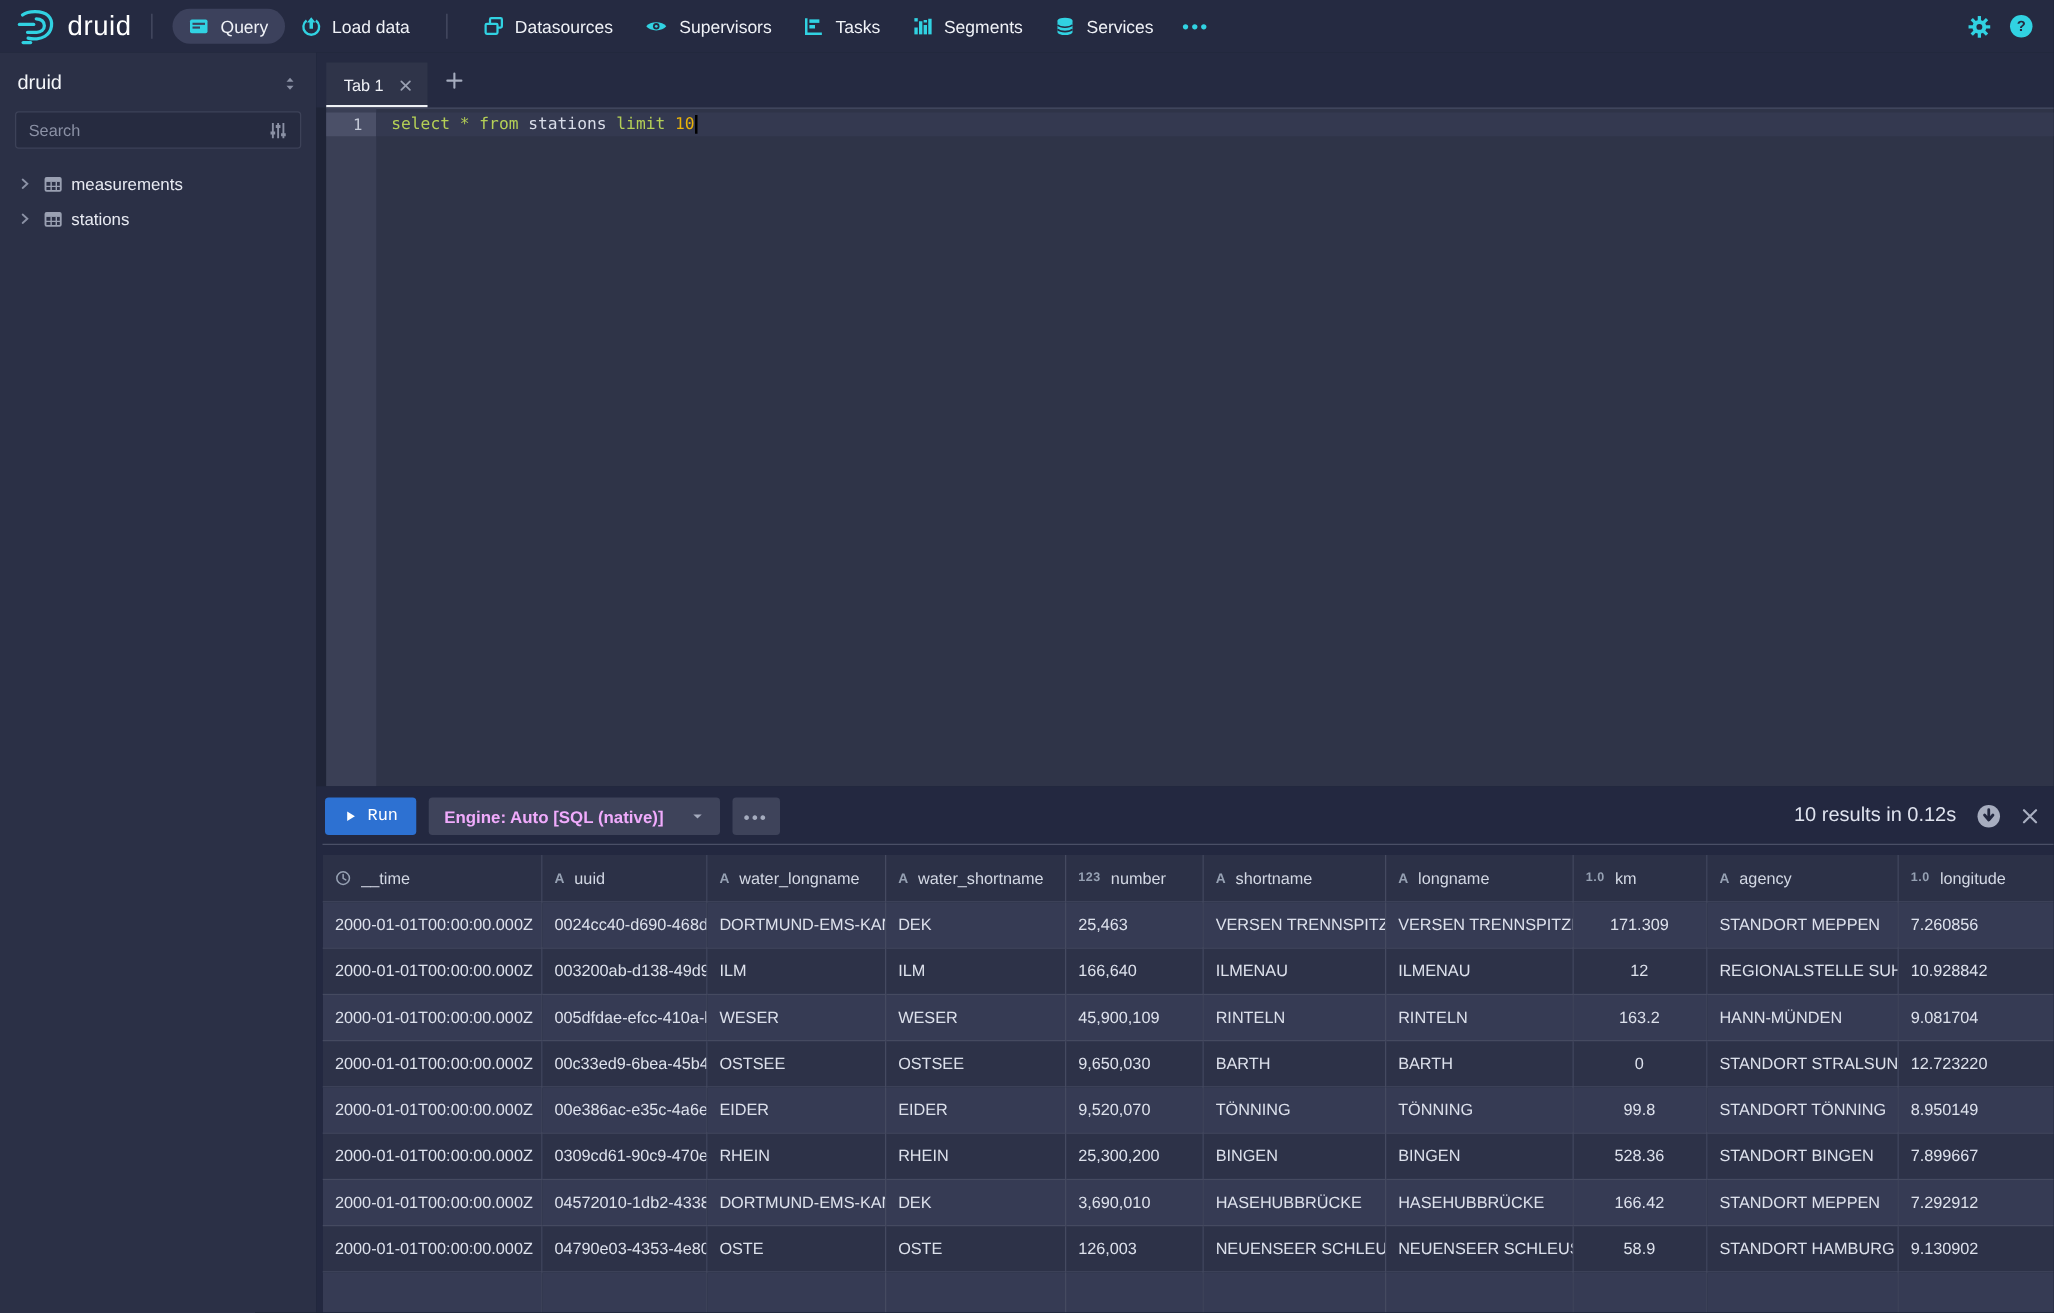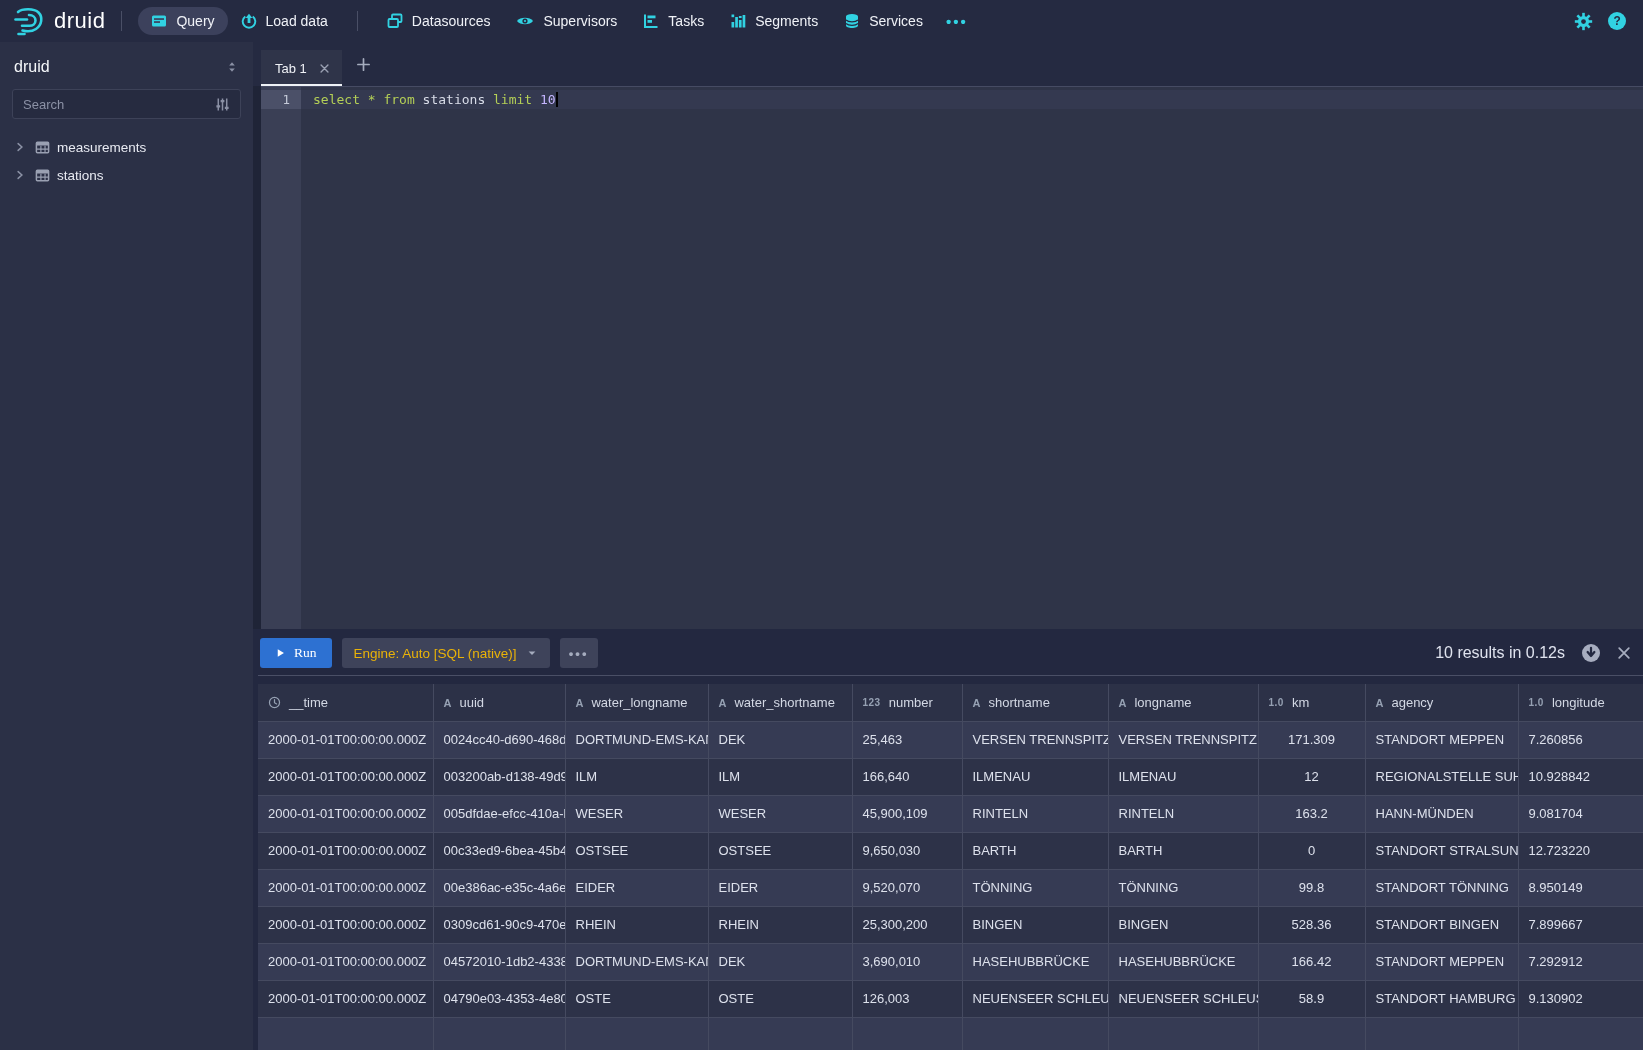--- a/index.html
+++ b/index.html
@@ -72,34 +72,34 @@
   }
   .gutter { position:absolute; top:0; left:0; bottom:0; width:40px; background:#3a3f55; }
   .gutter-line {
     height:19px; margin-top:3px; text-align:right; padding-right:11px;
     color:#c5cad8; font-size:12.5px; background:#4b5068; line-height:19px;
   }
   .code-area { position:absolute; left:40px; right:0; top:0; bottom:0; cursor:text; }
   .code-line { height:19px; margin-top:3px; line-height:19px; padding-left:12px; background:#343950; white-space:pre; }
   .tok-keyword { color:#b4cf56; }
   .tok-plain   { color:#d8dce8; }
-  .tok-number  { color:#c4b5fd; border-right:2px solid #000000; }
+  .tok-number  { color:#eab308; border-right:2px solid #000000; }
 
   
   .runpanel { position:absolute; top:587px; left:0; right:0; bottom:0; background:#232840; }
   .runbar { display:flex; align-items:center; padding:9px 12px 0 7px; height:39px; }
   .run-btn {
     display:flex; align-items:center; gap:8px; height:30px; padding:0 15px;
     background:#2d71d2; border:none; border-radius:3px; color:#ffffff;
-    font-size:13.5px; font-family:Liberation Serif, serif; cursor:pointer;
+    font-size:13.5px; font-family:Liberation Mono, monospace; cursor:pointer;
   }
   .engine-btn {
-    display:flex; align-items:center; gap:9px; height:30px; padding:0 12px;
-    background:#3e435a; border:none; border-radius:3px; color:#eab308;
-    font-size:13.5px; font-family:"Liberation Sans",sans-serif; cursor:pointer; margin-left:10px;
+    display:flex; align-items:center; gap:21px; height:30px; padding:0 12px;
+    background:#3e435a; border:none; border-radius:3px; color:#f0abfc;
+    font-size:13.5px; font-family:"Liberation Sans",sans-serif; cursor:pointer; margin-left:10px;font-weight:bold;
   }
   .more-btn {
     height:30px; width:38px; background:#3e435a; border:none; border-radius:3px;
     color:#a5acbe; font-size:13px; font-weight:bold; letter-spacing:2px; cursor:pointer; margin-left:10px;
   }
   .run-right { margin-left:auto; display:flex; align-items:center; gap:16px; }
   .results-text { font-size:16px; color:#dfe3ee; }
   .hdivider { height:1px; background:#4a4f66; margin:7px 0 0 5px; }
 
   

